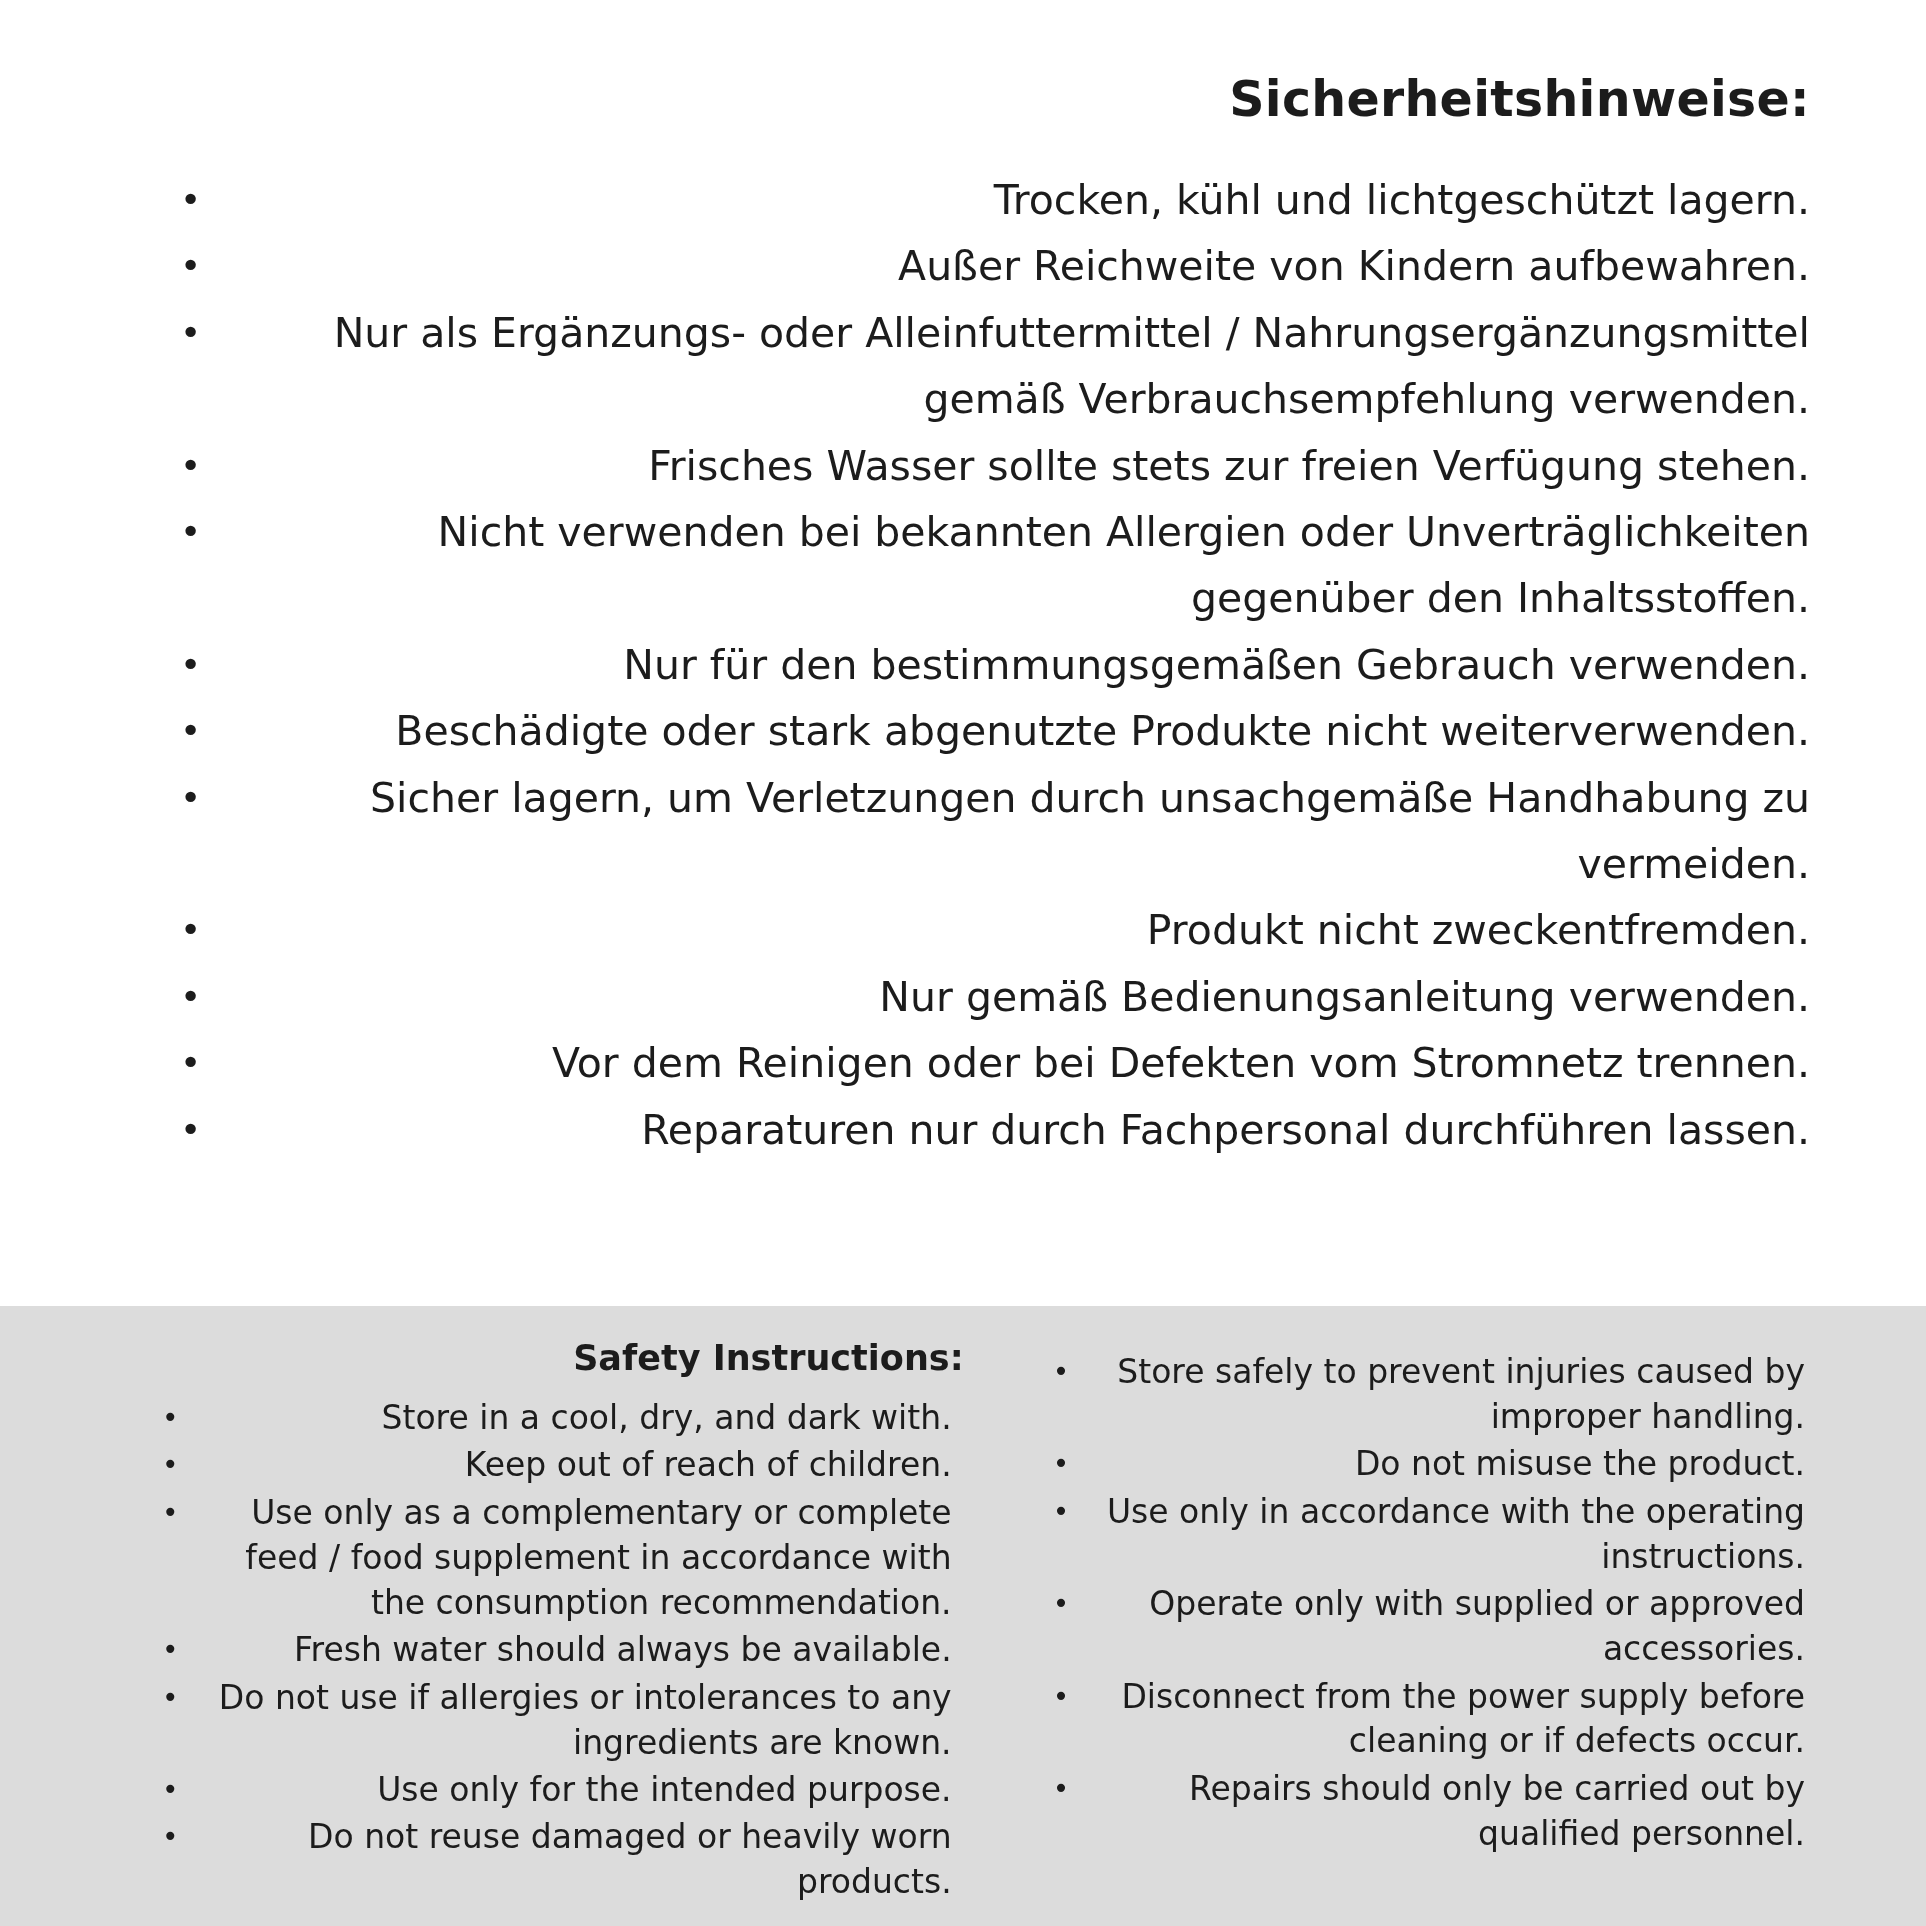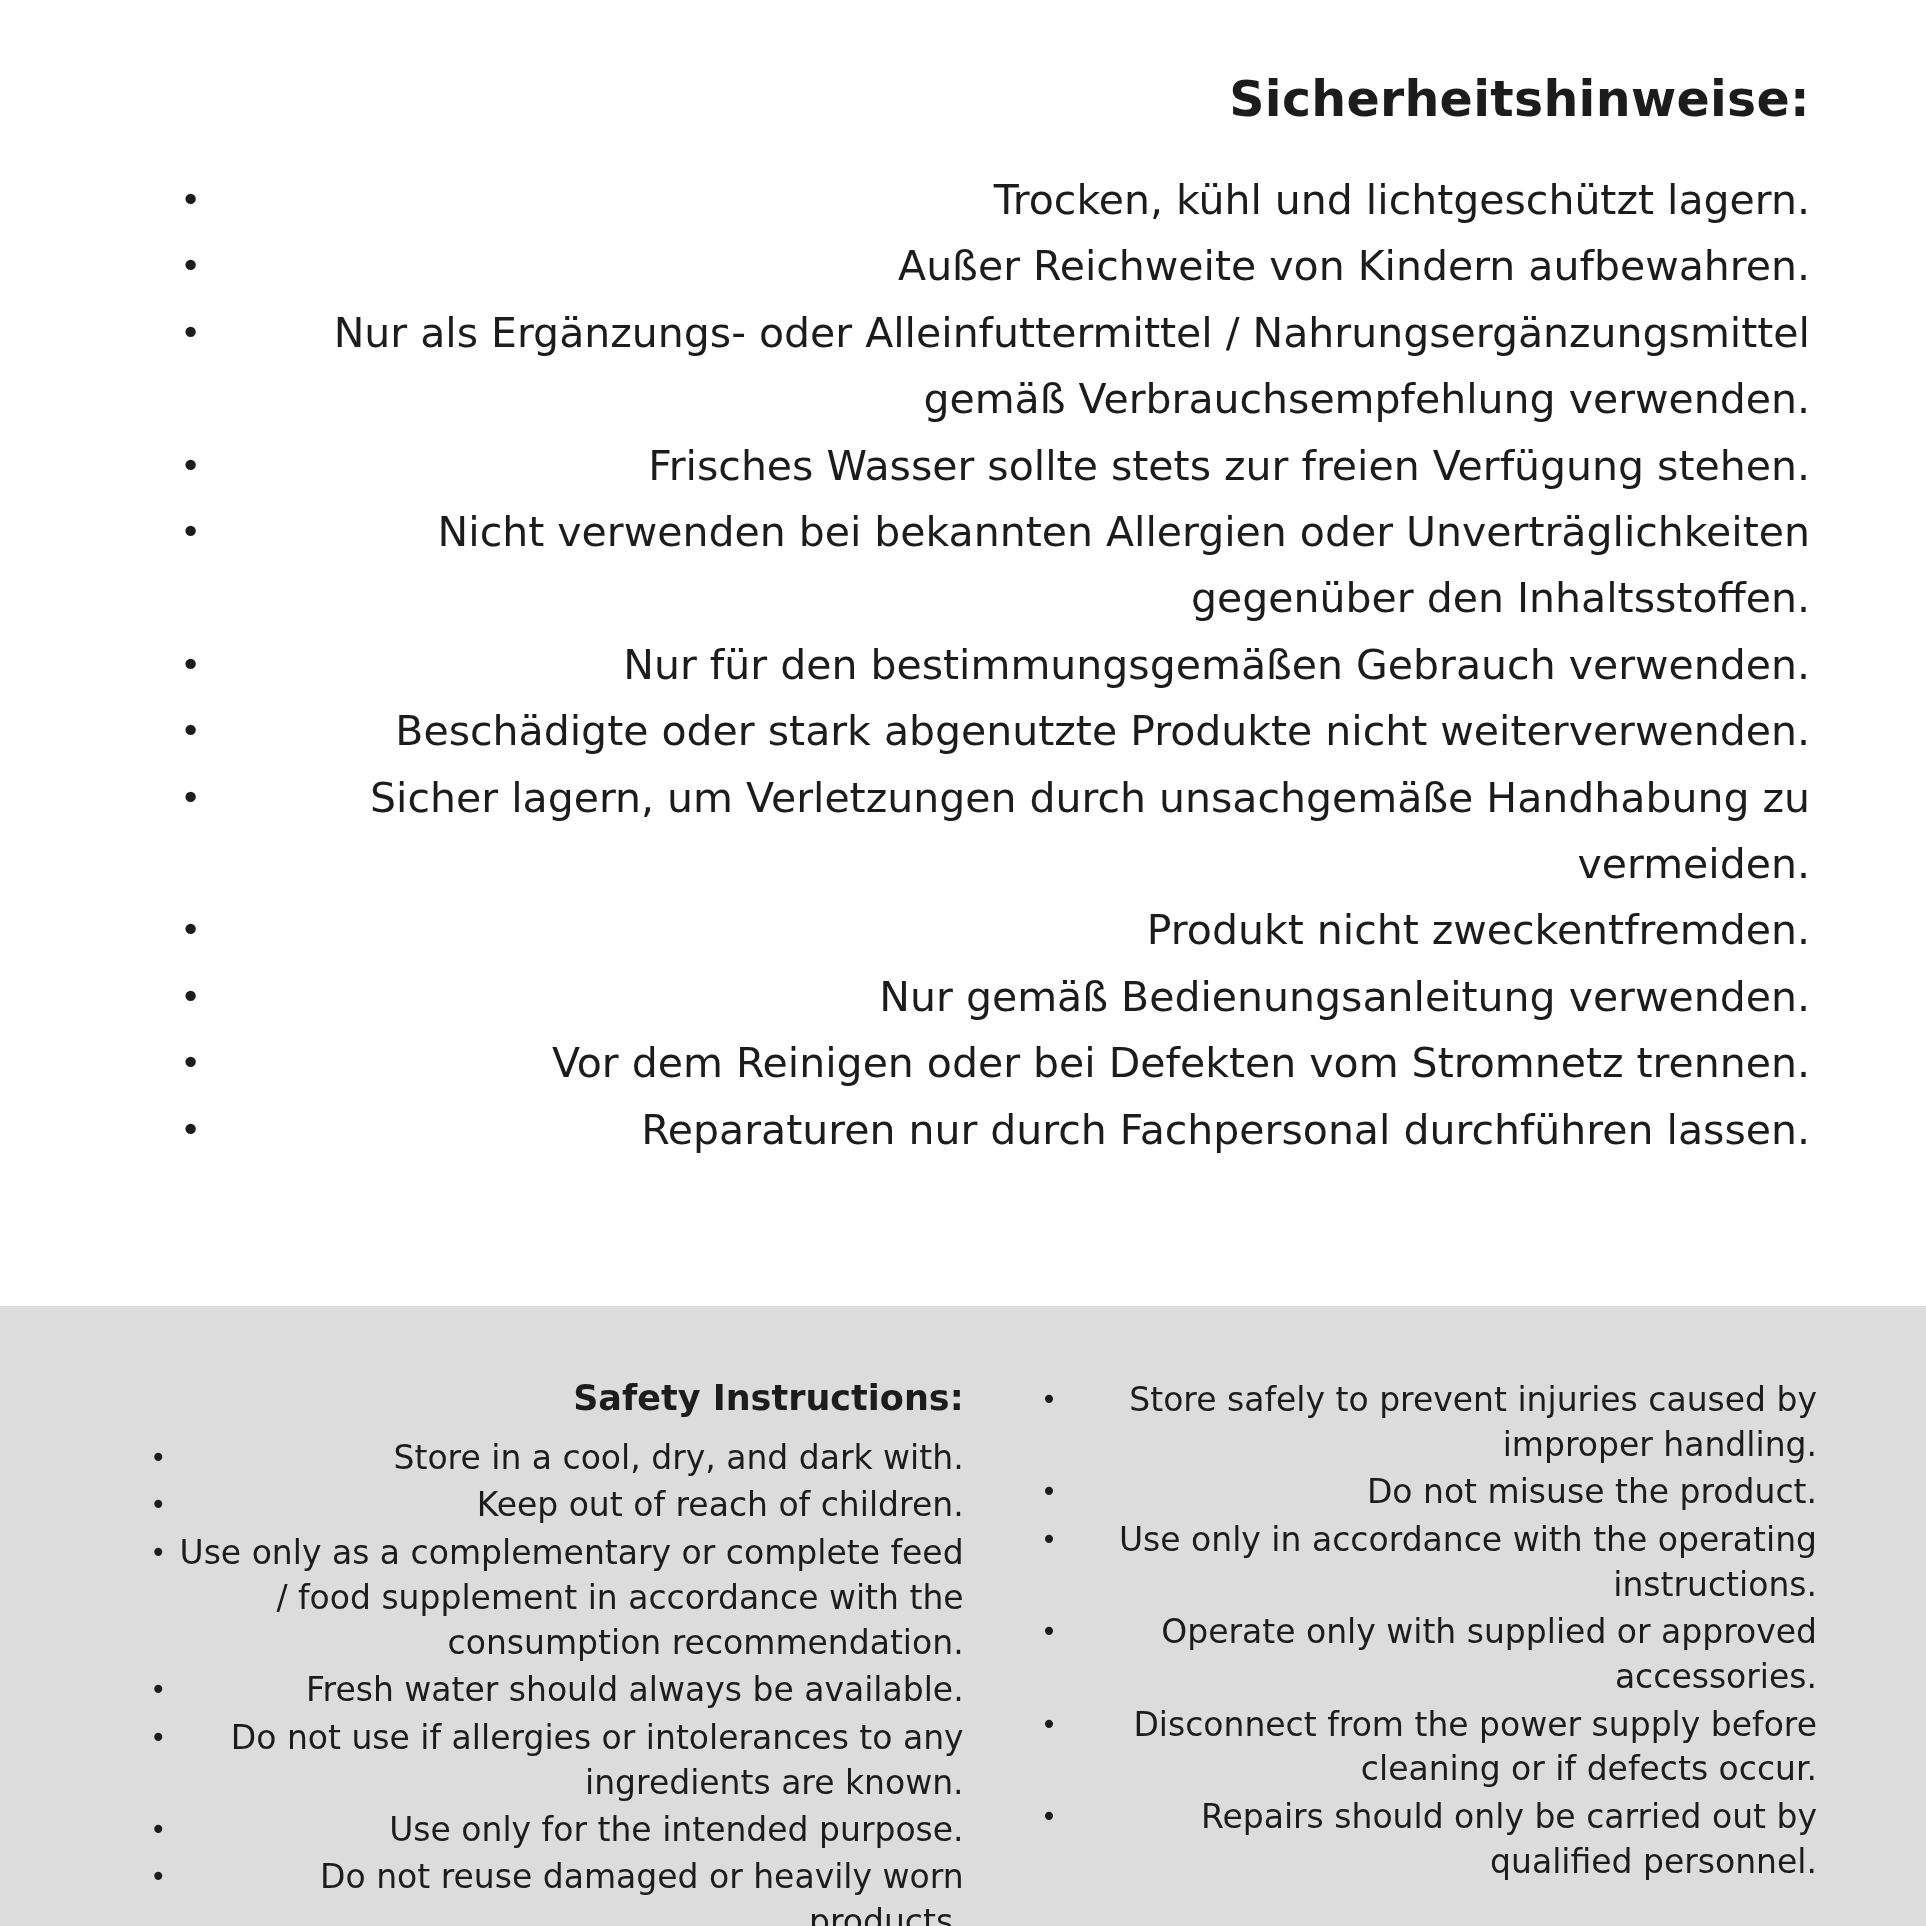--- a/index.html
+++ b/index.html
@@ -53,38 +53,38 @@
     font-size: 36px;
     line-height: 1.85;
   }
 
   
   .english-section {
     flex: 0 0 auto;
     height: 620px;
     box-sizing: border-box;
     background: #dcdcdc;
-    padding: 72px 109px 0 132px;
+    padding: 32px 109px 0 132px;
     display: flex;
     flex-direction: row;
     gap: 77px;
   }
   .en-col {
     box-sizing: border-box;
   }
   .en-col-left { width: 873px; }
   .en-col-right { width: 815px; }
   .english-title {
     font-size: 35px;
     font-weight: 700;
     margin: 0 0 18px 0;
   }
   ul.en-list {
     list-style: none;
-    margin: 0;
+    margin: 12px;
     padding: 0 0 0 18px;
   }
   ul.en-list li {
     position: relative;
     padding-left: 28px;
     font-size: 33px;
     line-height: 1.36;
     margin: 0 0 2.6px 0;
   }
   ul.en-list li::before {

